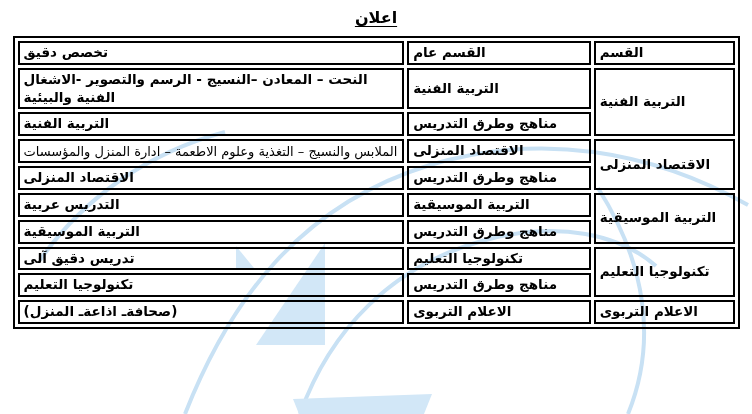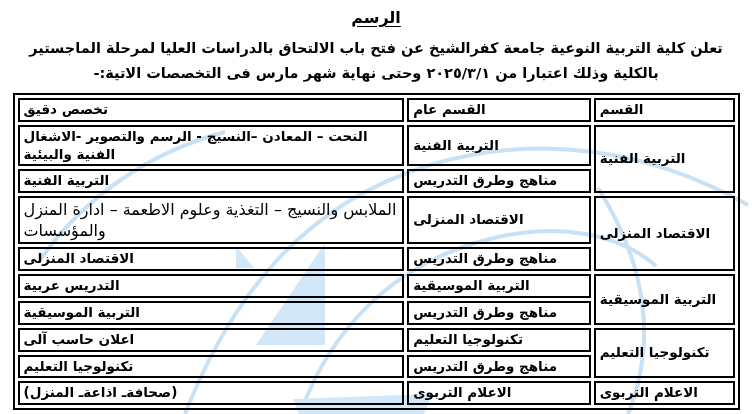--- a/index.html
+++ b/index.html
@@ -57,21 +57,21 @@
     border: 2px solid #000;
     text-align: left;
     vertical-align: middle;
     font-size: 13.5px;
     font-weight: bold;
     line-height: 1.32;
     padding: 1px 4px;
     background: transparent;
   }
   .spec-table td.small-cell {
-    font-size: 16px;
+    font-size: 13px;
     font-weight: 400;
   }
 </style>
 </head>
 <body>
 
 <div class="watermark">
   <svg width="752" height="414" viewBox="0 0 752 414" xmlns="http://www.w3.org/2000/svg">
     <g fill="none" stroke="#c8e1f4" stroke-width="4">
       <path d="M 185 414 C 230 300 300 205 430 165 C 540 132 650 150 748 205"></path>
@@ -81,26 +81,22 @@
     </g>
     <g fill="#d2e7f7">
       <polygon points="256,345 325,243 325,345"></polygon>
       <polygon points="236,268 236,246 254,268"></polygon>
       <path d="M 293 399 L 432 394 L 424 414 L 299 414 Z"></path>
     </g>
   </svg>
 </div>
 
 <div class="content">
-  <div class="title">الرسم</div>
+  <div class="title">اعلان</div>
 
-  <div class="announce">
-    <span>تعلن كلية التربية النوعية جامعة كفرالشيخ عن فتح باب الالتحاق بالدراسات العليا لمرحلة الماجستير</span><br>
-    <span>بالكلية وذلك اعتبارا من ٢٠٢٥/٣/١ وحتى نهاية شهر مارس فى التخصصات الاتية:-</span>
-  </div>
 
   <table class="spec-table">
     <colgroup>
       <col class="col-dept">
       <col class="col-general">
       <col class="col-specific">
     </colgroup>
     <thead>
       <tr>
         <th>القسم</th>
@@ -132,21 +128,21 @@
           <td>التربية الموسيقية</td>
           <td>التدريس عربية</td>
         </tr>
         <tr>
           <td>مناهج وطرق التدريس</td>
           <td>التربية الموسيقية</td>
         </tr>
         <tr>
           <td rowspan="2">تكنولوجيا التعليم</td>
           <td>تكنولوجيا التعليم</td>
-          <td>اعلان حاسب آلى</td>
+          <td>تدريس دقيق آلى</td>
         </tr>
         <tr>
           <td>مناهج وطرق التدريس</td>
           <td>تكنولوجيا التعليم</td>
         </tr>
         <tr>
           <td rowspan="1">الاعلام التربوى</td>
           <td>الاعلام التربوى</td>
           <td>(صحافةـ اذاعةـ المنزل)</td>
         </tr>

